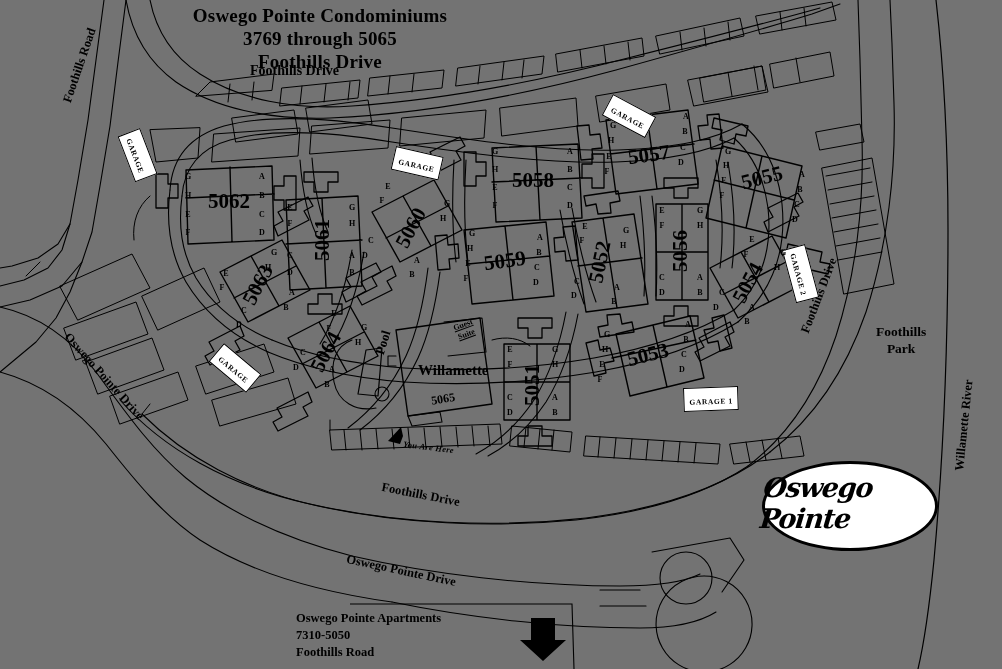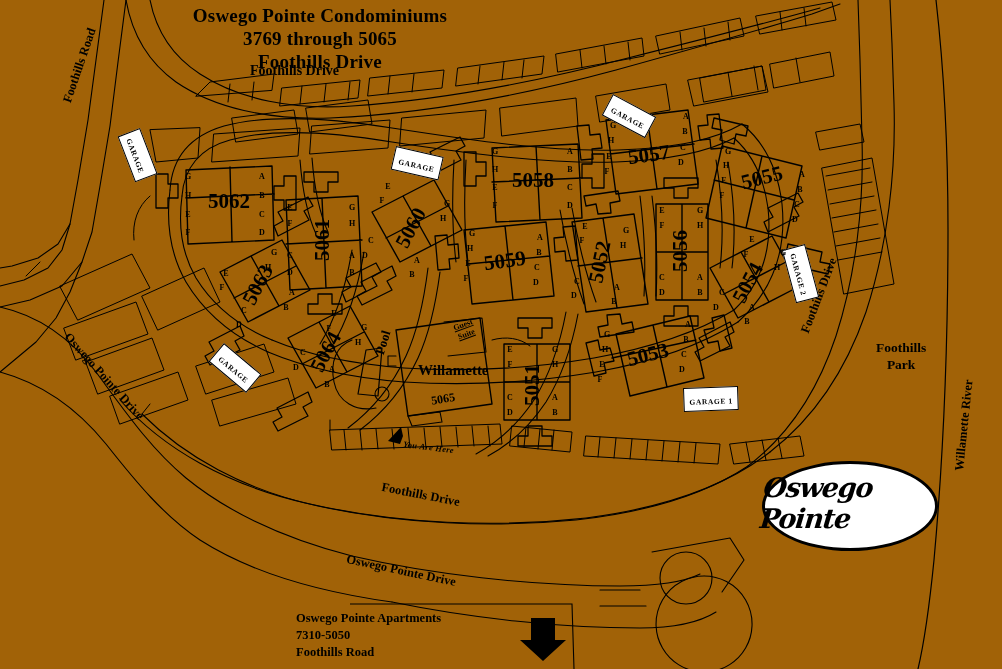--- a/index.html
+++ b/index.html
@@ -1,18 +1,18 @@
 <!DOCTYPE html>
 <html><head>
 <meta charset="utf-8">
 <title>Oswego Pointe Condominiums Site Map</title>
 <style>
   html,body{margin:0;padding:0;background:#fff;}
   body{font-family:"Liberation Serif",serif;}
-  #map-root{position:relative;width:1002px;height:669px;background:#a16207;overflow:hidden;}
+  #map-root{position:relative;width:1002px;height:669px;background:#737373;overflow:hidden;}
   #map-svg{position:absolute;left:0;top:0;width:1002px;height:669px;}
   .ov{position:absolute;}
   
   #title-block{left:0;top:4px;width:640px;text-align:center;}
   #title-block div{font-weight:bold;font-size:19px;color:#000;line-height:1.22;letter-spacing:.2px;}
   
   .bldg-num{font-weight:bold;font-size:21px;color:#000;white-space:nowrap;
             transform-origin:center center;letter-spacing:0px;}
   
   .unit-ltr{font-size:8px;font-weight:bold;color:#000;white-space:nowrap;line-height:1;}
@@ -435,21 +435,21 @@
       <div class="ov unit-ltr" style="left: 555px; top: 365px; transform: translate(-50%, -50%);">H</div>
       <div class="ov unit-ltr" style="left: 555px; top: 398px; transform: translate(-50%, -50%);">A</div>
       <div class="ov unit-ltr" style="left: 555px; top: 413px; transform: translate(-50%, -50%);">B</div>
     </div>
 
   <div class="ov poi-label" id="clubhouse-label" style="left:418px;top:362px;">Willamette</div>
   <div class="ov poi-label" id="pool-label" style="left:372px;top:352px;transform:rotate(-73deg);transform-origin:left top;">Pool</div>
   <div class="ov poi-label" id="guest-suite-label" style="left:452px;top:324px;transform:rotate(-20deg);transform-origin:left top;">Guest<br>Suite</div>
   <div class="ov poi-label" id="addr-5065" style="left:430px;top:394px;transform:rotate(-10deg);transform-origin:left top;">5065</div>
   <div class="ov" id="you-are-here" style="left:404px;top:439px;transform:rotate(7deg);transform-origin:left top;">You Are Here</div>
-  <div class="ov poi-label" id="foothills-park" style="left:876px;top:340px;">Foothills<br>Park</div>
+  <div class="ov poi-label" id="foothills-park" style="left:876px;top:324px;">Foothills<br>Park</div>
 
   <div class="ov" id="bottom-note" style="left:296px;top:610px;width:240px;">
     <div>Oswego Pointe Apartments</div>
     <div>7310-5050</div>
     <div>Foothills Road</div>
   </div>
 
   <div class="ov" id="logo-wrap">
     <div id="logo-oval"></div>
     <div id="logo-text">

